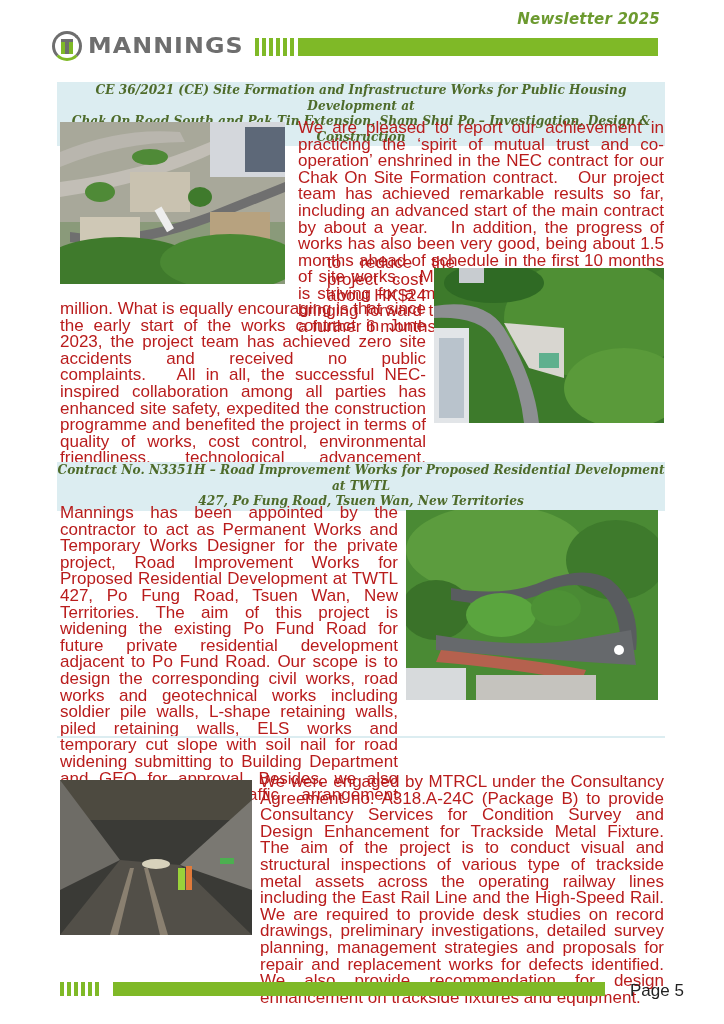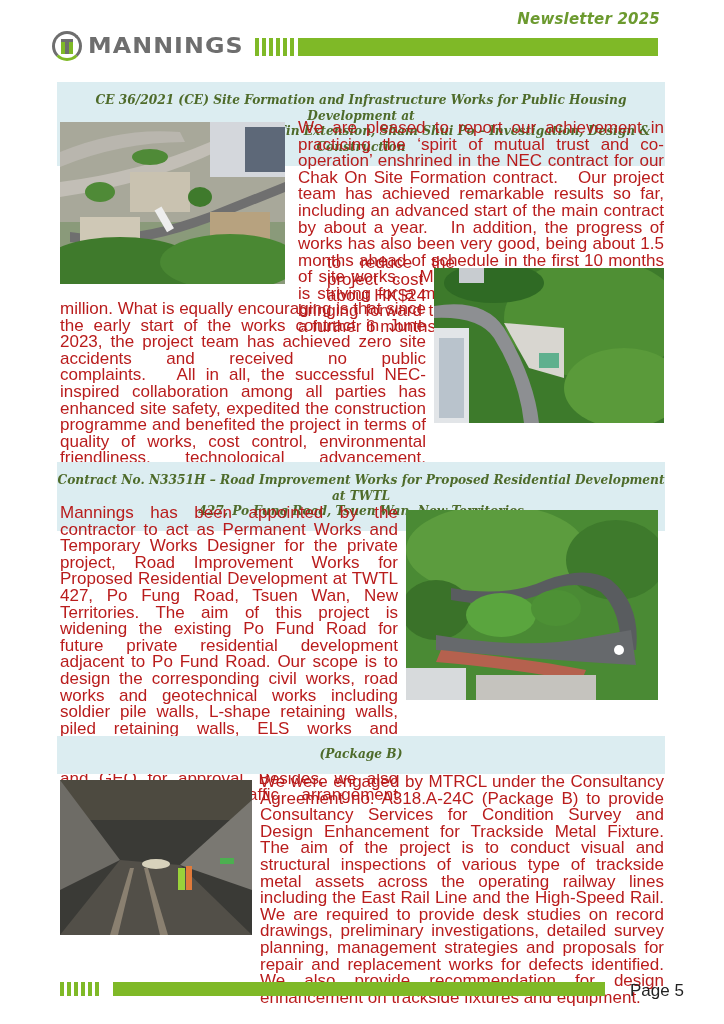--- a/index.html
+++ b/index.html
@@ -20,21 +20,21 @@
                font-size:22px; color:#6e6e6e; letter-spacing:1px; line-height:26px; transform:scaleX(1.08); transform-origin:left; }
   .stripes { display:flex; gap:3px; }
   .stripes span { display:block; width:4px; background:#7fb927; }
   .hdr-stripes { left:255px; top:38px; height:18px; }
   .hdr-stripes span { height:18px; }
   .hdr-bar { left:298px; top:38px; width:360px; height:18px; background:#7fb927; }
 
   
   .sec-head { left:57px; width:608px; background:#dcedf1; text-align:center;
               font-family:"DejaVu Serif", serif; font-style:italic; font-weight:bold;
-              font-size:12.2px; line-height:15.5px; color:#4e6b2a; padding:11px 0; }
+              font-size:12.2px; line-height:15.5px; color:#4e6b2a; padding:1px 0; }
 
   
   .txt { font-family:"Liberation Sans", sans-serif; font-size:17px; line-height:16.6px;
          text-align:justify; color:#b91c1c; }
 
   
   .photo { overflow:hidden; }
   .photo svg { display:block; width:100%; height:100%; }
 
   
@@ -129,21 +129,20 @@
     <path d="M35 140 Q130 150 180 160 L175 172 Q120 160 30 152Z" fill="#b5614e"></path>
     <ellipse cx="95" cy="105" rx="35" ry="22" fill="#5aa53e"></ellipse>
     <ellipse cx="150" cy="98" rx="25" ry="18" fill="#4d9135"></ellipse>
     <circle cx="213" cy="140" r="5" fill="#ffffff"></circle>
     <rect x="0" y="158" width="60" height="32" fill="#d7dadc"></rect>
     <rect x="70" y="165" width="120" height="25" fill="#c5c3be"></rect>
   </svg>
 </div>
 
 <div class="abs sec-head" style="top:736px;">
-  <div>(Package B)</div>
 </div>
 
 <div class="abs photo" style="left:60px; top:780px; width:192px; height:155px;">
   <svg viewBox="0 0 192 155" preserveAspectRatio="none">
     <rect width="192" height="155" fill="#3a3a36"></rect>
     <rect x="0" y="0" width="192" height="40" fill="#4d4a40"></rect>
     <path d="M0 0 L60 80 L0 110Z" fill="#6e6c66"></path>
     <path d="M192 20 L120 85 L192 110Z" fill="#7a7872"></path>
     <path d="M60 80 L120 85 L192 155 L0 155Z" fill="#524f48"></path>
     <path d="M70 88 L50 155 L58 155 L74 88Z" fill="#8a8070"></path>

